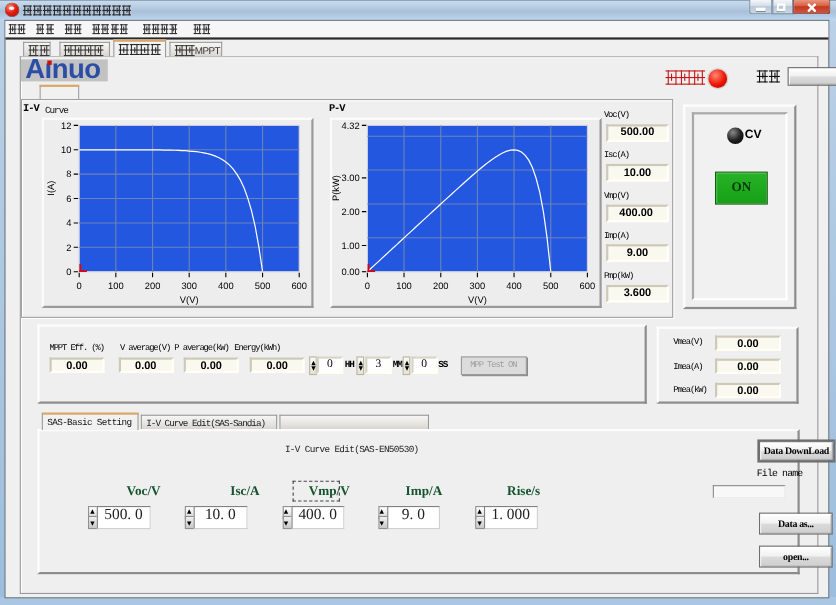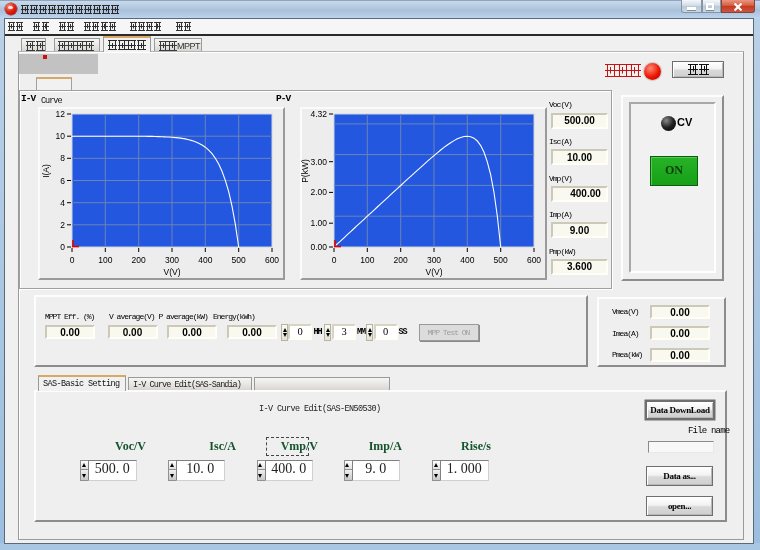--- a/index.html
+++ b/index.html
@@ -11,21 +11,21 @@
  linear-gradient(currentColor,currentColor) 0 0/100% 1px no-repeat,
  linear-gradient(currentColor,currentColor) 0 50%/100% 1px no-repeat,
  linear-gradient(currentColor,currentColor) 0 100%/100% 1px no-repeat,
  linear-gradient(currentColor,currentColor) 18% 0/1px 100% no-repeat,
  linear-gradient(currentColor,currentColor) 82% 0/1px 100% no-repeat,
  linear-gradient(currentColor,currentColor) 50% 50%/1px 50% no-repeat;}
 .zrow{position:absolute;display:flex;}
 
 .raised{border-style:solid;border-width:2px;border-color:#FDFDFD #8C8C8C #8C8C8C #FDFDFD;background:#EFEFEF;}
 .sunkcream{border-style:solid;border-width:2px;border-color:#CDC9B8 #FFFFF8 #FFFFF8 #CDC9B8;background:#FAF9F0;}
-.btn3d{border:1px solid #6E6E6E;background:linear-gradient(180deg,#FFFFFF 0%,#F2F2F2 45%,#D9D9D9 55%,#CFCFCF 100%);box-shadow:inset 1px 1px 0 #FFFFFF, inset -1px -1px 0 #B8B8B8;}
+.btn3d{border:1px solid #6E6E6E;background:linear-gradient(180deg,#FFFFFF 0%,#F2F2F2 45%,#D9D9D9 55%,#CFCFCF 100%);box-shadow:inset 1px 1px 0 #FFFFFF, inset -1px -1px 0 #B8B8B8;margin-left:44px;}
 .vlbl{font-size:8px;color:#000;font-family:"Liberation Mono",monospace;letter-spacing:-1px;}
 .vval{font-weight:bold;font-size:10px;color:#000;text-align:center;font-family:"Liberation Sans",sans-serif;}
 .tabi{background:linear-gradient(180deg,#F6F6F5,#E2E1DD 70%,#D8D6D0);border:1px solid #9A9A9A;border-bottom:none;}
 .serif{font-family:"Liberation Serif",serif;font-weight:bold;}
 .mono{font-family:"Liberation Mono",monospace;}
 .tlbl{font-size:8.5px;font-weight:bold;font-family:"Liberation Mono",monospace;letter-spacing:-1px;color:#000;text-align:center;}
 .timebox{width:24px;height:16.5px;background:#FFFFFF;border-style:solid;border-width:2px;border-color:#D8D4C4 #FFFFF4 #FFFFF4 #D8D4C4;font-family:"Liberation Serif",serif;font-size:10.5px;text-align:center;color:#000;}
 .spin2{width:7px;height:16.5px;background:linear-gradient(180deg,#FCFBF2,#E4E2D4);border:1px solid #B8B4A4;}
 .spin2:before{content:"";position:absolute;left:1px;top:3px;border-left:2px solid transparent;border-right:2px solid transparent;border-bottom:4px solid #000;}
 .spin2:after{content:"";position:absolute;left:1px;bottom:3px;border-left:2px solid transparent;border-right:2px solid transparent;border-top:4px solid #000;}
@@ -120,20 +120,21 @@
       <i class="z" style="width:9px;height:10px"></i>
       <i class="z" style="width:9px;height:10px"></i>
     </div>
   <div class="zrow" style="left:159px;top:41px;gap:0.5px;color:#3A3A3A;">
       <i class="z" style="width:8.5px;height:9.5px"></i>
       <i class="z" style="width:8.5px;height:9.5px"></i>
     </div>
   <div class="abs" style="left:177px;top:41px;width:22px;height:11px;font-size:9px;color:#333;font-family:'Liberation Sans';letter-spacing:-0.5px;">MPPT</div>
 
   <div class="abs" style="left:19px;top:53.5px;width:78.5px;height:20px;background:#C2C2C2;"></div>
+  <div class="abs" style="left:23px;top:48.5px;width:80px;height:26px;font-family:'Liberation Sans';font-weight:bold;font-size:25px;letter-spacing:-0.5px;color:#2B4DA6;">Aınuo</div>
   <div class="abs" style="left:42.5px;top:55px;width:4.5px;height:3.5px;background:#CC1010;"></div>
 
   <div class="zrow" style="left:605px;top:64px;gap:0.5px;color:#C41414;">
       <i class="z" style="width:11.5px;height:12.5px"></i>
       <i class="z" style="width:11.5px;height:12.5px"></i>
       <i class="z" style="width:11.5px;height:12.5px"></i>
     </div>
   <div class="abs" style="left:644px;top:62.5px;width:17px;height:17px;border-radius:50%;background:radial-gradient(circle at 38% 32%,#FF8878 0%,#EE1500 55%,#A80000 100%);box-shadow:0 0 1px 1px #C8C8C8;"></div>
   <div class="abs btn3d" style="left:672px;top:61px;width:52px;height:17px;"></div>
   <div class="zrow" style="left:688px;top:63.5px;gap:1px;color:#111;">
@@ -188,31 +189,31 @@
       <text x="167.3" y="156" font-family="Liberation Sans" font-size="8.5" text-anchor="middle" fill="#000">400</text>
       <line x1="200.7" y1="141" x2="200.7" y2="145" stroke="#000" stroke-width="1"></line>
       <text x="200.7" y="156" font-family="Liberation Sans" font-size="8.5" text-anchor="middle" fill="#000">500</text>
       <line x1="234.0" y1="141" x2="234.0" y2="145" stroke="#000" stroke-width="1"></line>
       <text x="234.0" y="156" font-family="Liberation Sans" font-size="8.5" text-anchor="middle" fill="#000">600</text>
       <text x="11" y="64" font-family="Liberation Sans" font-size="8.5" text-anchor="middle" fill="#000" transform="rotate(-90 11 64)">I(A)</text>
       <text x="134" y="168" font-family="Liberation Sans" font-size="8.5" text-anchor="middle" fill="#000">V(V)</text>
     </svg>
 
   <div class="abs" style="left:299.5px;top:107px;width:247px;height:173px;border-style:solid;border-width:2px;border-color:#FBFBFB #9A9A9A #9A9A9A #FBFBFB;background:#EDEDED;"></div>
-  <div class="abs" style="left:276px;top:93px;font-size:9.5px;font-weight:bold;font-family:'Liberation Mono';letter-spacing:-1px;color:#000;">P-V</div>
+  <div class="abs" style="left:299px;top:93px;font-size:9.5px;font-weight:bold;font-family:'Liberation Mono';letter-spacing:-1px;color:#000;">P-V</div>
 
   <div class="abs vlbl" style="left:549px;top:100px;">Voc(V)</div>
   <div class="abs sunkcream" style="left:551px;top:112.5px;width:57px;height:16px;"></div>
   <div class="abs vval" style="left:551px;top:115px;width:57px;">500.00</div>
   <div class="abs vlbl" style="left:549px;top:137px;">Isc(A)</div>
   <div class="abs sunkcream" style="left:551px;top:149px;width:57px;height:16px;"></div>
   <div class="abs vval" style="left:551px;top:151.5px;width:57px;">10.00</div>
   <div class="abs vlbl" style="left:549px;top:173.5px;">Vmp(V)</div>
   <div class="abs sunkcream" style="left:551px;top:185.5px;width:57px;height:16px;"></div>
-  <div class="abs vval" style="left:551px;top:188px;width:57px;padding-left:12px;">400.00</div>
+  <div class="abs vval" style="left:551px;top:188px;width:39px;padding-left:12px;">400.00</div>
   <div class="abs vlbl" style="left:549px;top:210px;">Imp(A)</div>
   <div class="abs sunkcream" style="left:551px;top:222px;width:57px;height:16px;"></div>
   <div class="abs vval" style="left:551px;top:224.5px;width:57px;">9.00</div>
   <div class="abs vlbl" style="left:549px;top:246.5px;">Pmp(kW)</div>
   <div class="abs sunkcream" style="left:551px;top:258.5px;width:57px;height:16px;"></div>
   <div class="abs vval" style="left:551px;top:261px;width:57px;">3.600</div>
 
   <div class="abs raised" style="left:621px;top:95px;width:103px;height:186px;"></div>
   <div class="abs" style="left:629px;top:102px;width:87px;height:171px;border-style:solid;border-width:2px;border-color:#A8A8A8 #FFFFFF #FFFFFF #A8A8A8;background:#F1F1F1;"></div>
   <div class="abs" style="left:661px;top:115.5px;width:15px;height:15px;border-radius:50%;background:radial-gradient(circle at 35% 30%,#8A8A8A 0%,#222222 50%,#000000 100%);"></div>

